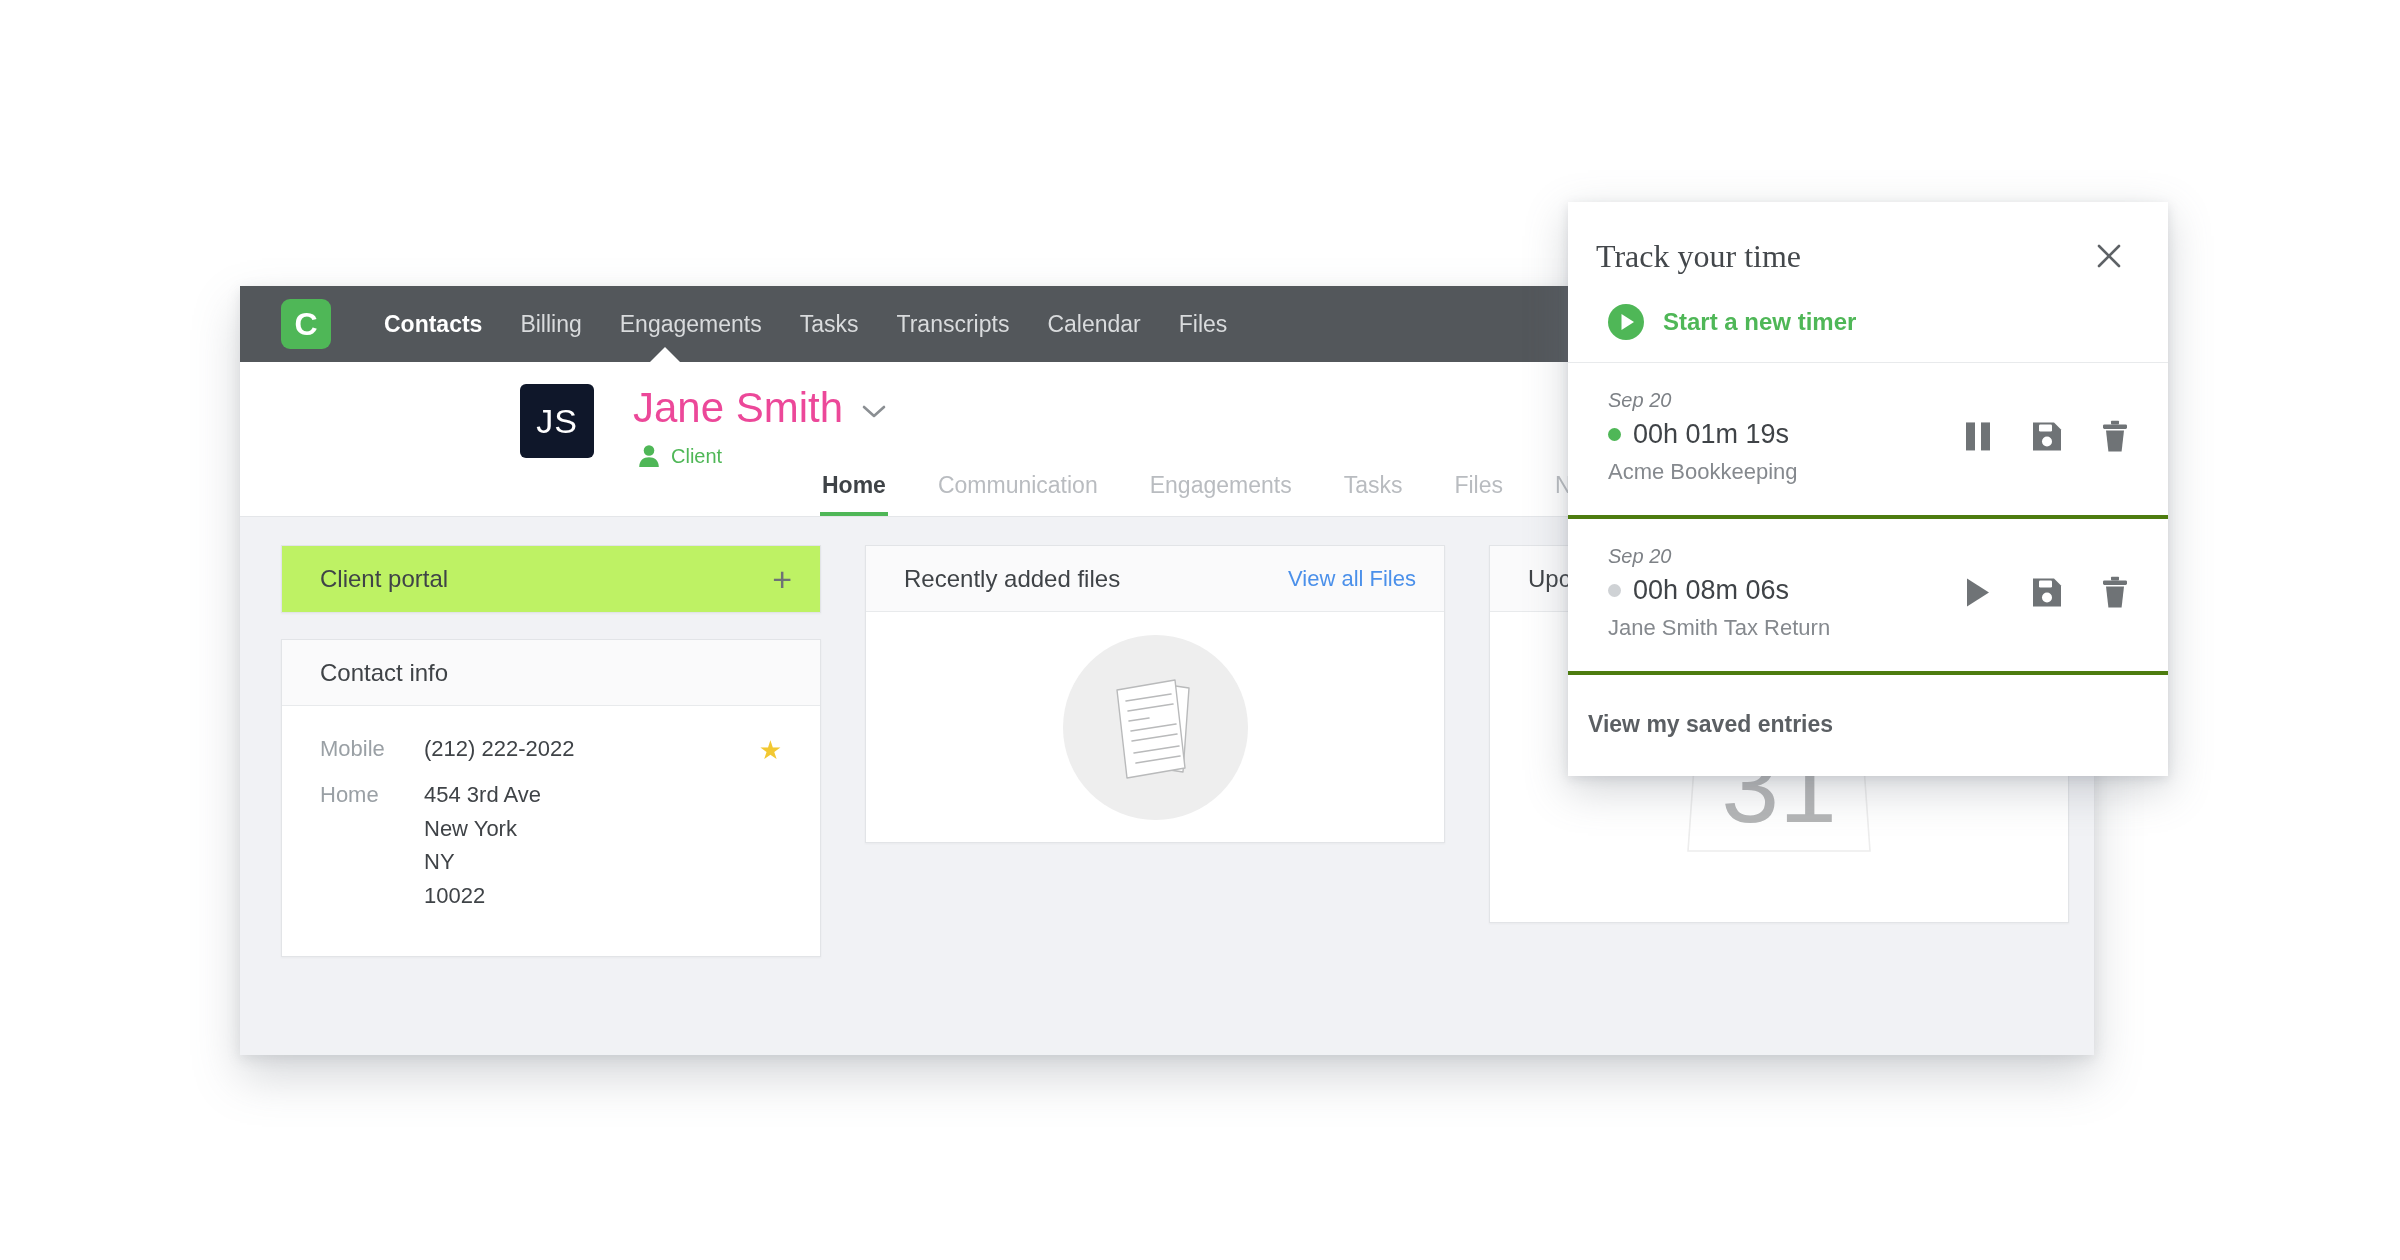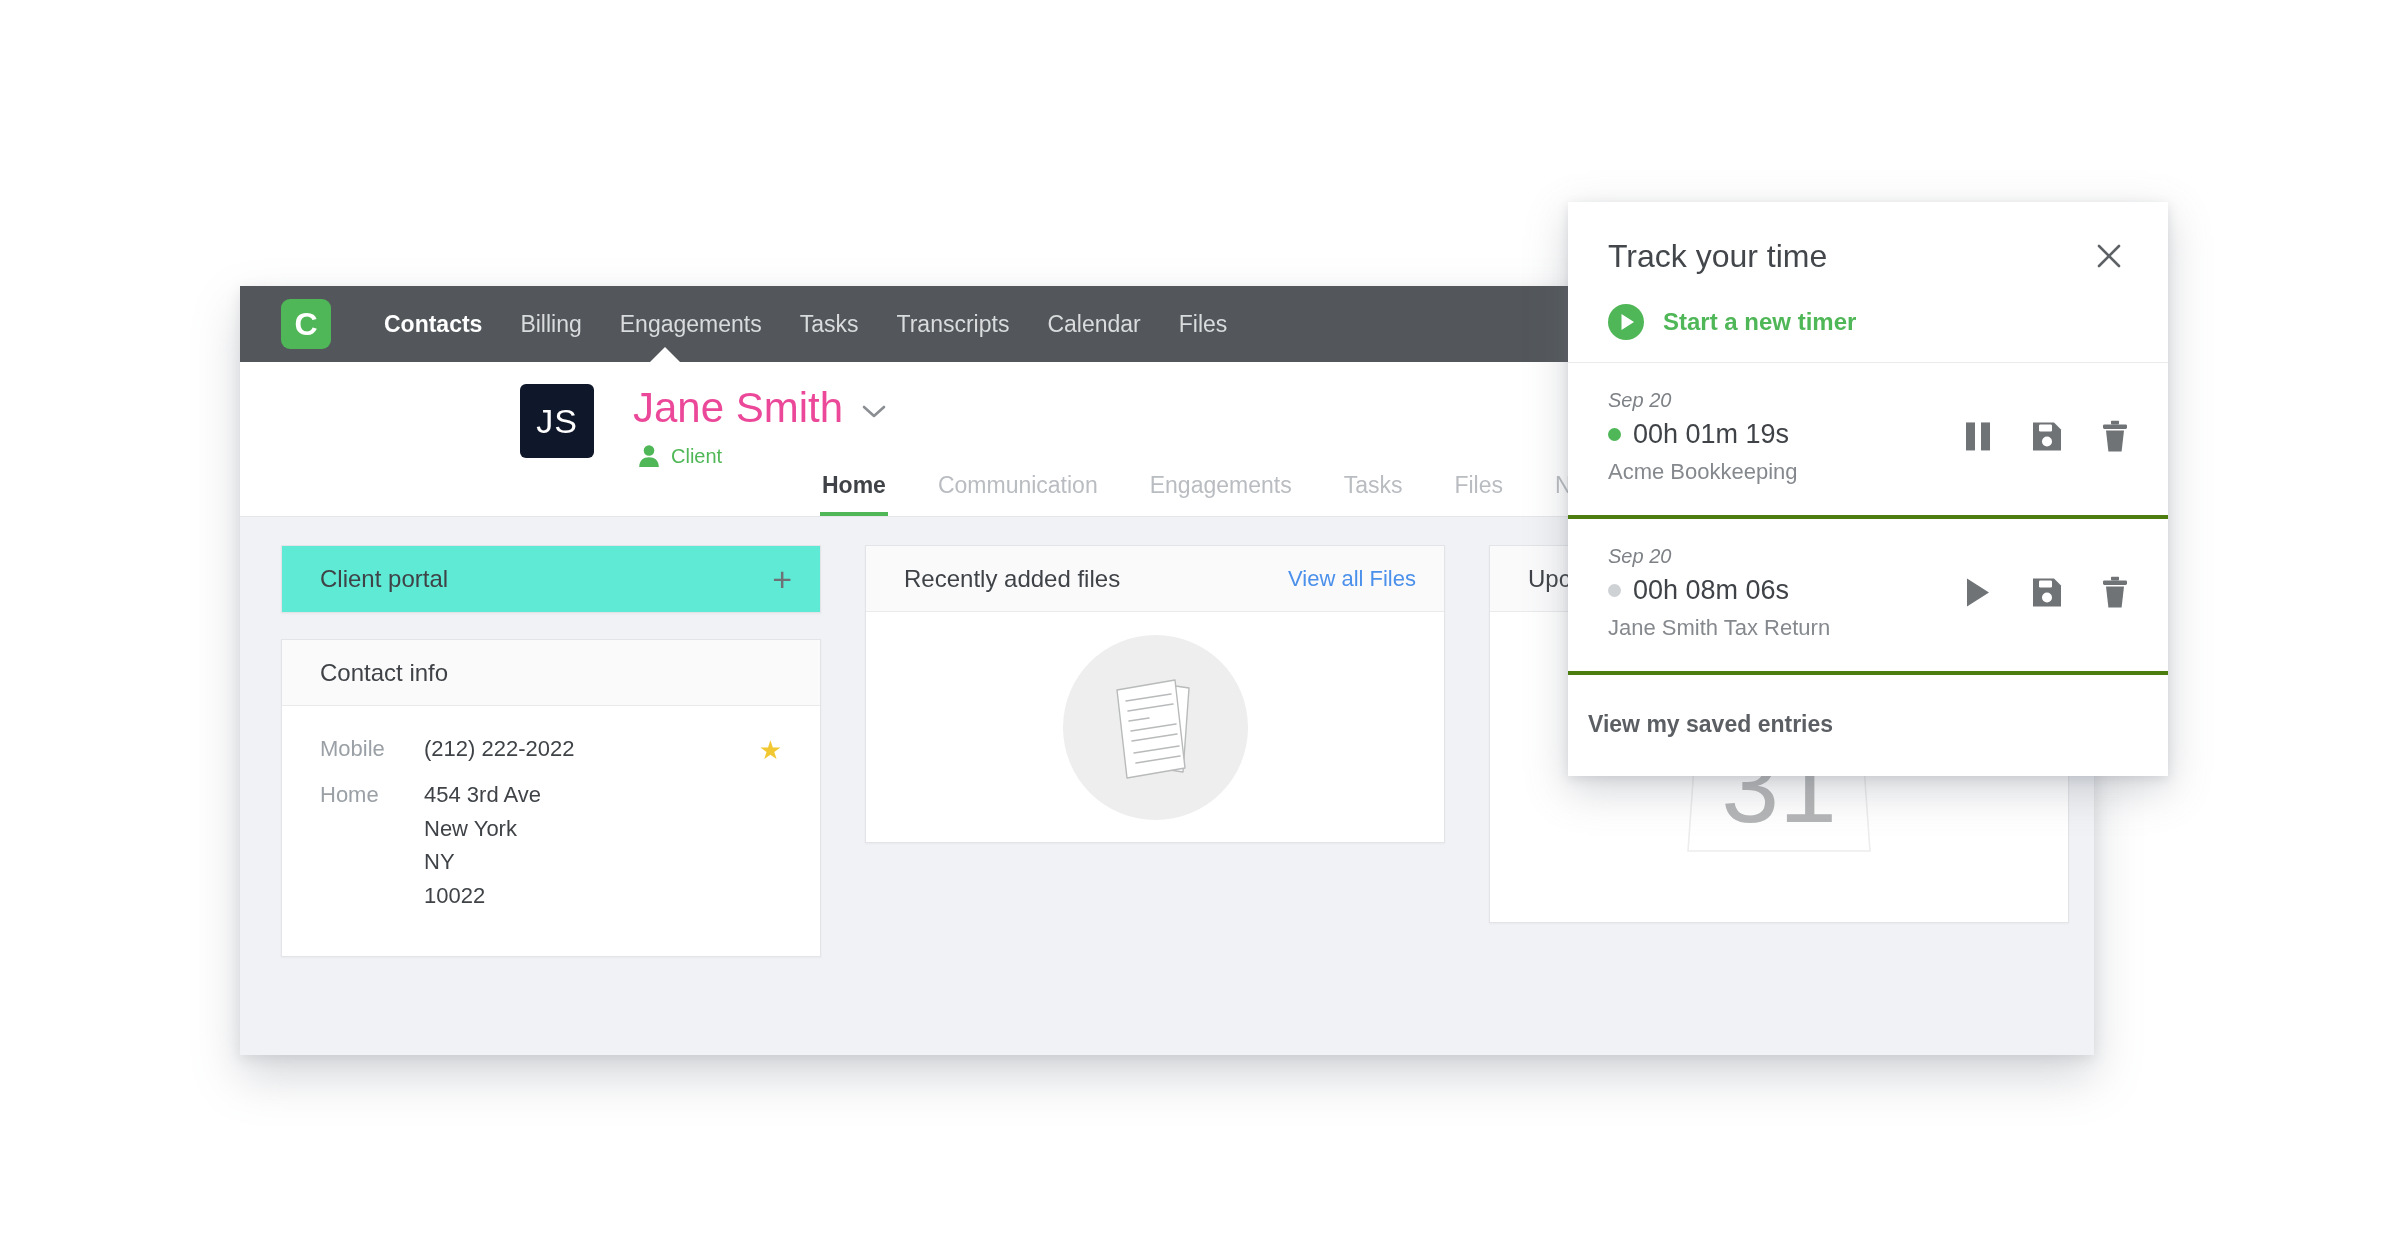--- a/index.html
+++ b/index.html
@@ -187,21 +187,21 @@
   }
   .card-head {
     background: #fafafb;
     border-bottom: 1px solid #e8eaec;
     height: 66px;
     display: flex;
     align-items: center;
     justify-content: space-between;
     padding: 0 28px 0 38px;
   }
-  .card-head.plain { border-bottom: none; background: #5eead4; }
+  .card-head.plain { border-bottom: none; background: #bef264; }
   .card-title {
     font-size: 24px;
     color: #3f4347;
     font-weight: 400;
   }
   .plus-btn {
     font-size: 34px;
     color: #6e7276;
     line-height: 1;
     cursor: pointer;
@@ -256,21 +256,22 @@
     top: 202px;
     width: 600px;
     background: #ffffff;
     box-shadow: 0 14px 40px rgba(110,115,125,0.30),
                 0 3px 10px rgba(110,115,125,0.18);
   }
   .tp-head {
     display: flex;
     align-items: flex-start;
     justify-content: space-between;
-    padding: 38px 40px 0 40px;
+    padding: 38px 40px 0 28px;
+    font-family: Liberation Serif, serif;
   }
   .tp-title {
     font-size: 32px;
     color: #43474b;
     font-weight: 400;
     line-height: 1;
   }
   .close-x {
     cursor: pointer;
     line-height: 0;

